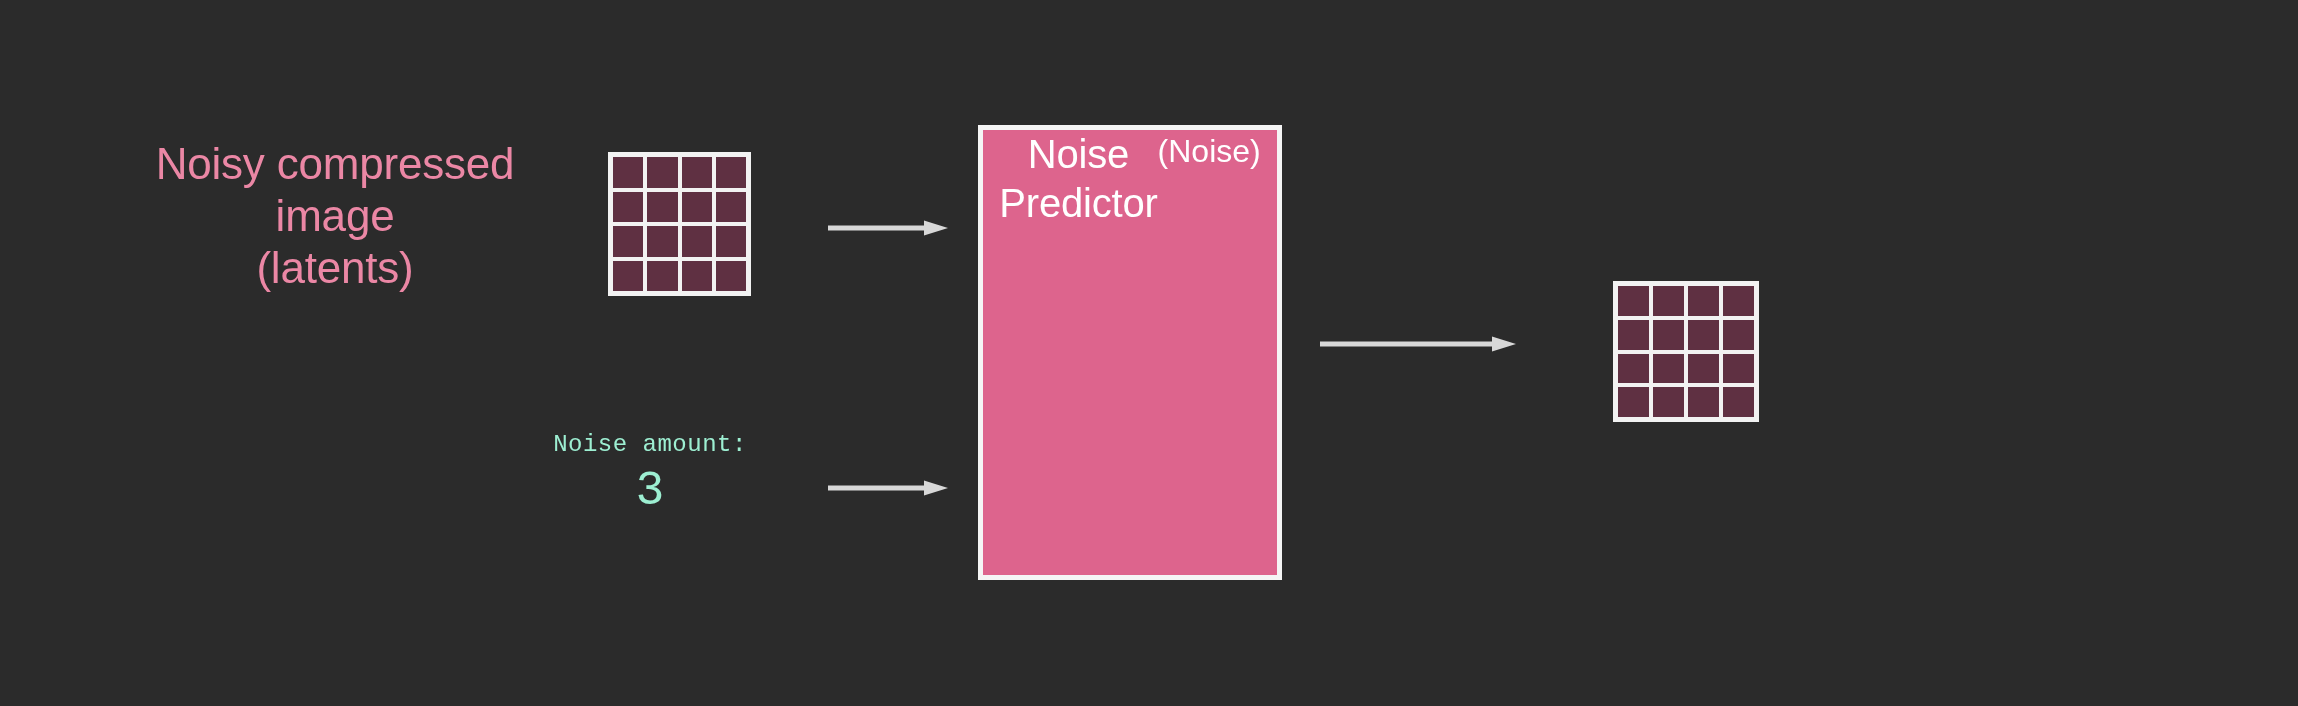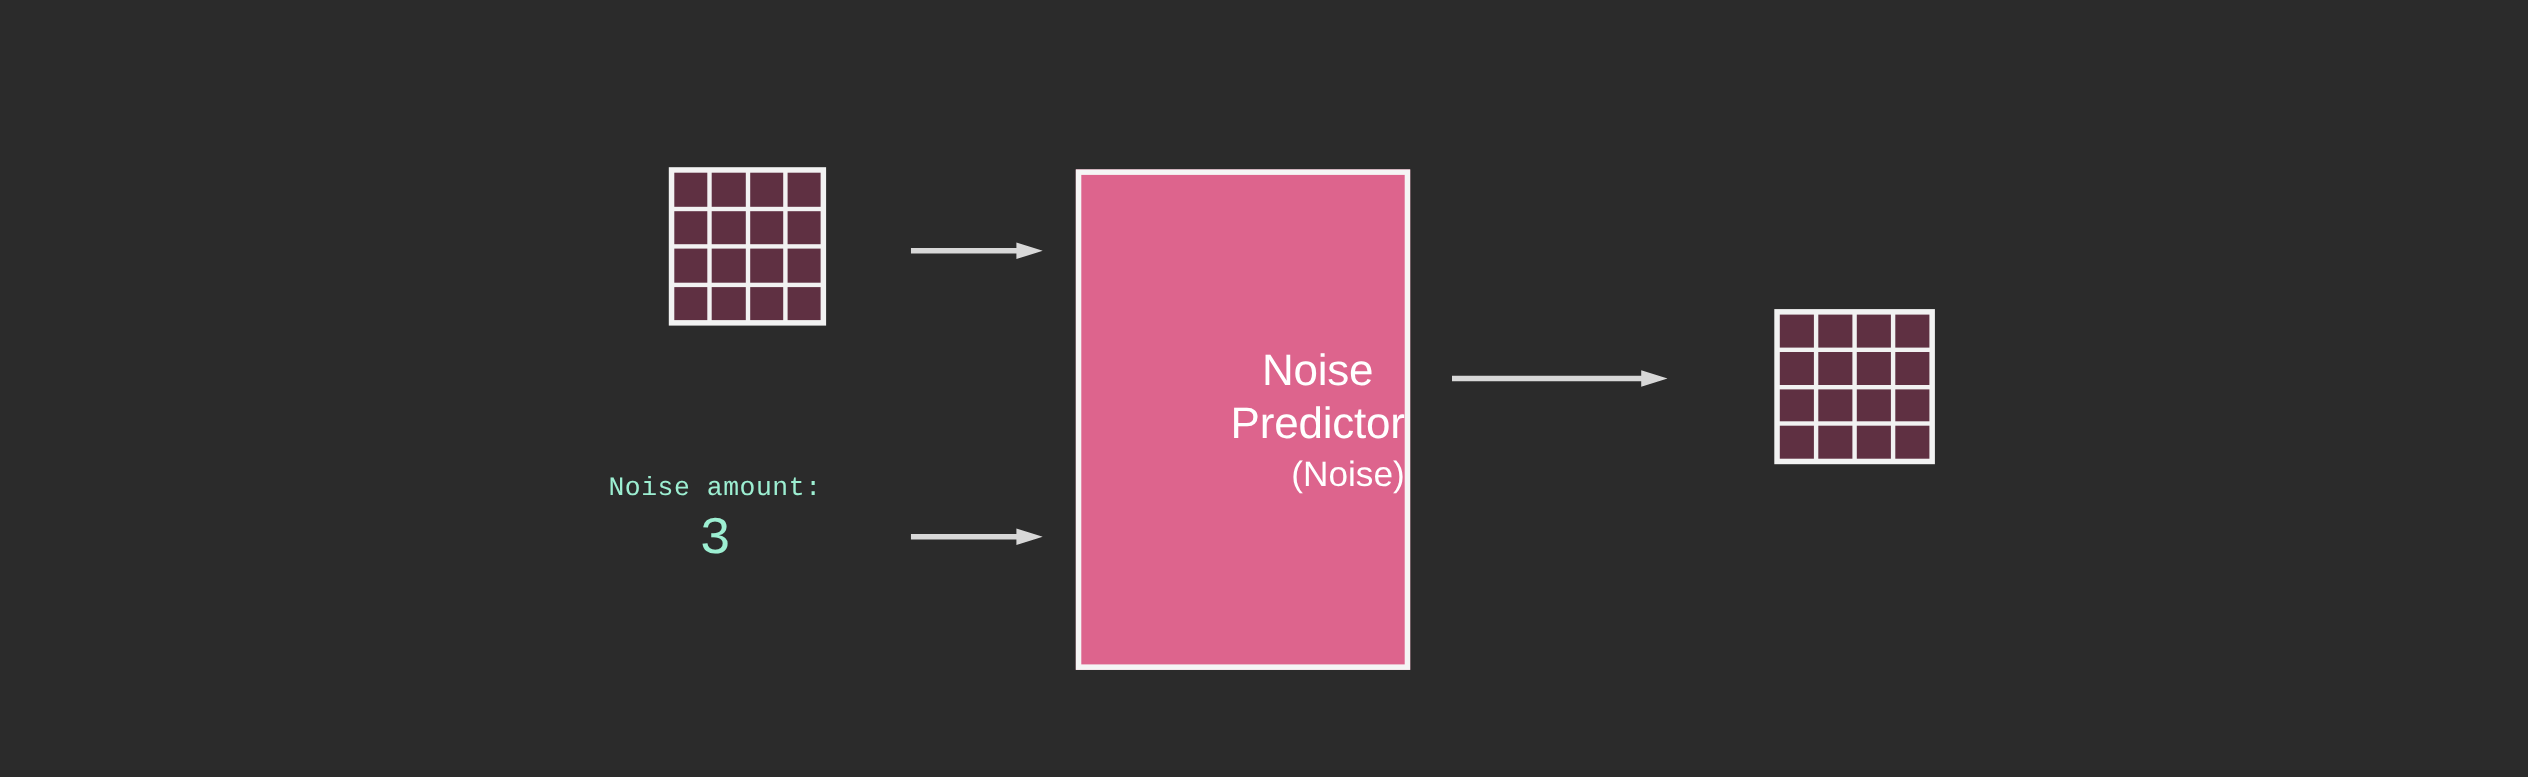--- a/index.html
+++ b/index.html
@@ -91,24 +91,23 @@
   #noise-predictor-box {
     position: absolute;
     left: 978px;
     top: 125px;
     width: 304px;
     height: 455px;
     background: #dd648d;
     border: 5px solid #f5f5f5;
     box-sizing: border-box;
     display: flex;
-    flex-direction: column;
-    align-items: flex-end;
+    flex-direction: row;
+    align-items: flex-start;
     justify-content: center;
-    margin-top: 29px;
   }
   #noise-predictor-title {
     color: #ffffff;
     font-family: "Liberation Sans", sans-serif;
     font-size: 40px;
     line-height: 1.22;
     text-align: center;
     white-space: pre-line;
     letter-spacing: -0.2px;
   }
@@ -133,20 +132,23 @@
 
   
   #label-noisy-latents  { left: 110px;  top: 138px; width: 450px; }
   #label-predicted-noise{ left: 1790px; top: 288px; width: 420px; }
 </style>
 </head>
 <body>
 
 <div id="canvas">
 
+  <div class="label-pink" id="label-noisy-latents">Noisy compressed
+image
+(latents)</div>
 
   <div class="latent-grid" id="latent-grid-input">
     <div class="latent-cell"></div>
     <div class="latent-cell"></div>
     <div class="latent-cell"></div>
     <div class="latent-cell"></div>
     <div class="latent-cell"></div>
     <div class="latent-cell"></div>
     <div class="latent-cell"></div>
     <div class="latent-cell"></div>

